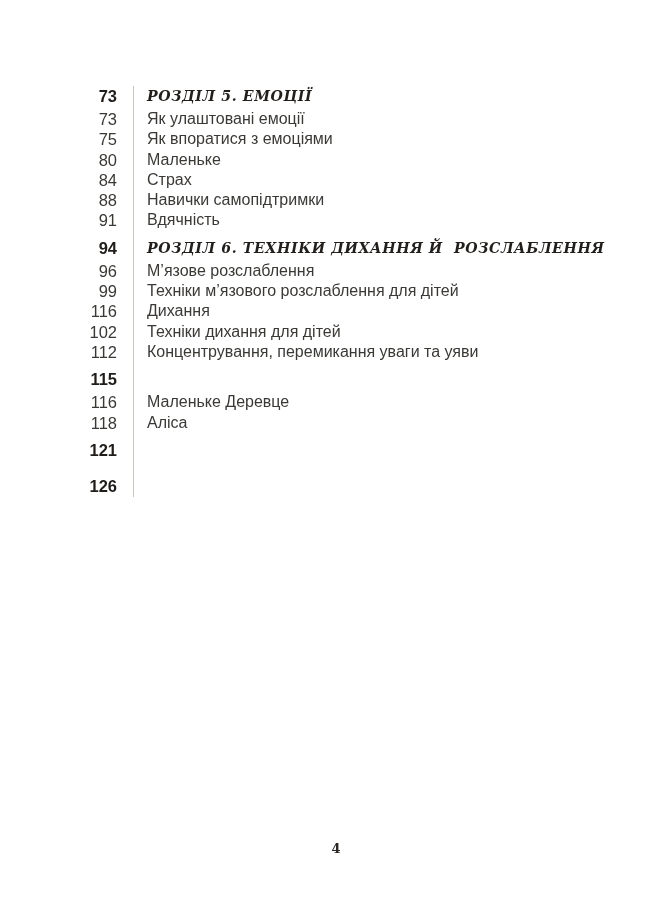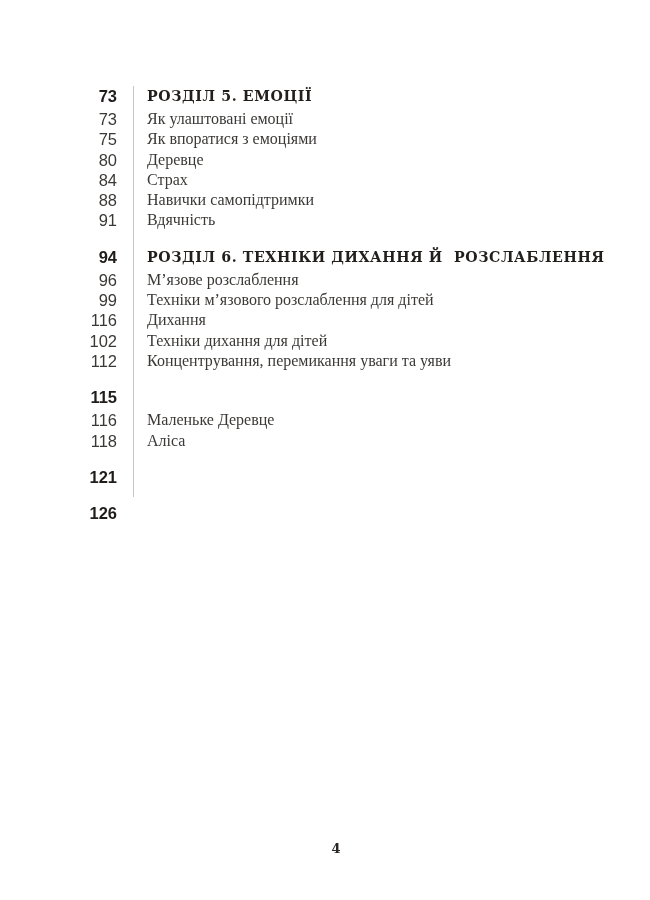--- a/index.html
+++ b/index.html
@@ -51,37 +51,38 @@
     font-weight: bold;
     font-size: 16.5px;
     color: #1f1c1a;
   }
   .row.heading .title {
     font-family: "DejaVu Serif", serif;
     font-weight: bold;
     font-size: 14.2px;
     letter-spacing: 0.6px;
     color: #221e1b;
+    font-style: italic;
   }
   .row.entry {
     height: 20.3px;
     line-height: 20.3px;
   }
   .row.entry .num {
     font-family: "Liberation Sans", sans-serif;
     font-size: 16.5px;
     color: #3b3936;
   }
   .row.entry .title {
-    font-family: Liberation Serif, serif;
+    font-family: Liberation Sans, sans-serif;
     font-size: 16px;
     color: #3b3936;
   }
   .gap-after-heading { margin-top: 1px; }
-  .gap-before-heading { margin-top: 14px; }
+  .gap-before-heading { margin-top: 5px; }
   .gap-big { margin-top: 12px; }
   .page-number {
     position: absolute;
     left: 329px;
     top: 841px;
     width: 14px;
     text-align: center;
     font-family: "DejaVu Serif", serif;
     font-weight: bold;
     font-size: 13px;
@@ -101,21 +102,21 @@
   <div class="row entry gap-after-heading">
     <span class="num">73</span>
     <span class="title">Як улаштовані емоції</span>
   </div>
   <div class="row entry">
     <span class="num">75</span>
     <span class="title">Як впоратися з емоціями</span>
   </div>
   <div class="row entry">
     <span class="num">80</span>
-    <span class="title">Деревце</span>
+    <span class="title">Маленьке</span>
   </div>
   <div class="row entry">
     <span class="num">84</span>
     <span class="title">Страх</span>
   </div>
   <div class="row entry">
     <span class="num">88</span>
     <span class="title">Навички самопідтримки</span>
   </div>
   <div class="row entry">

